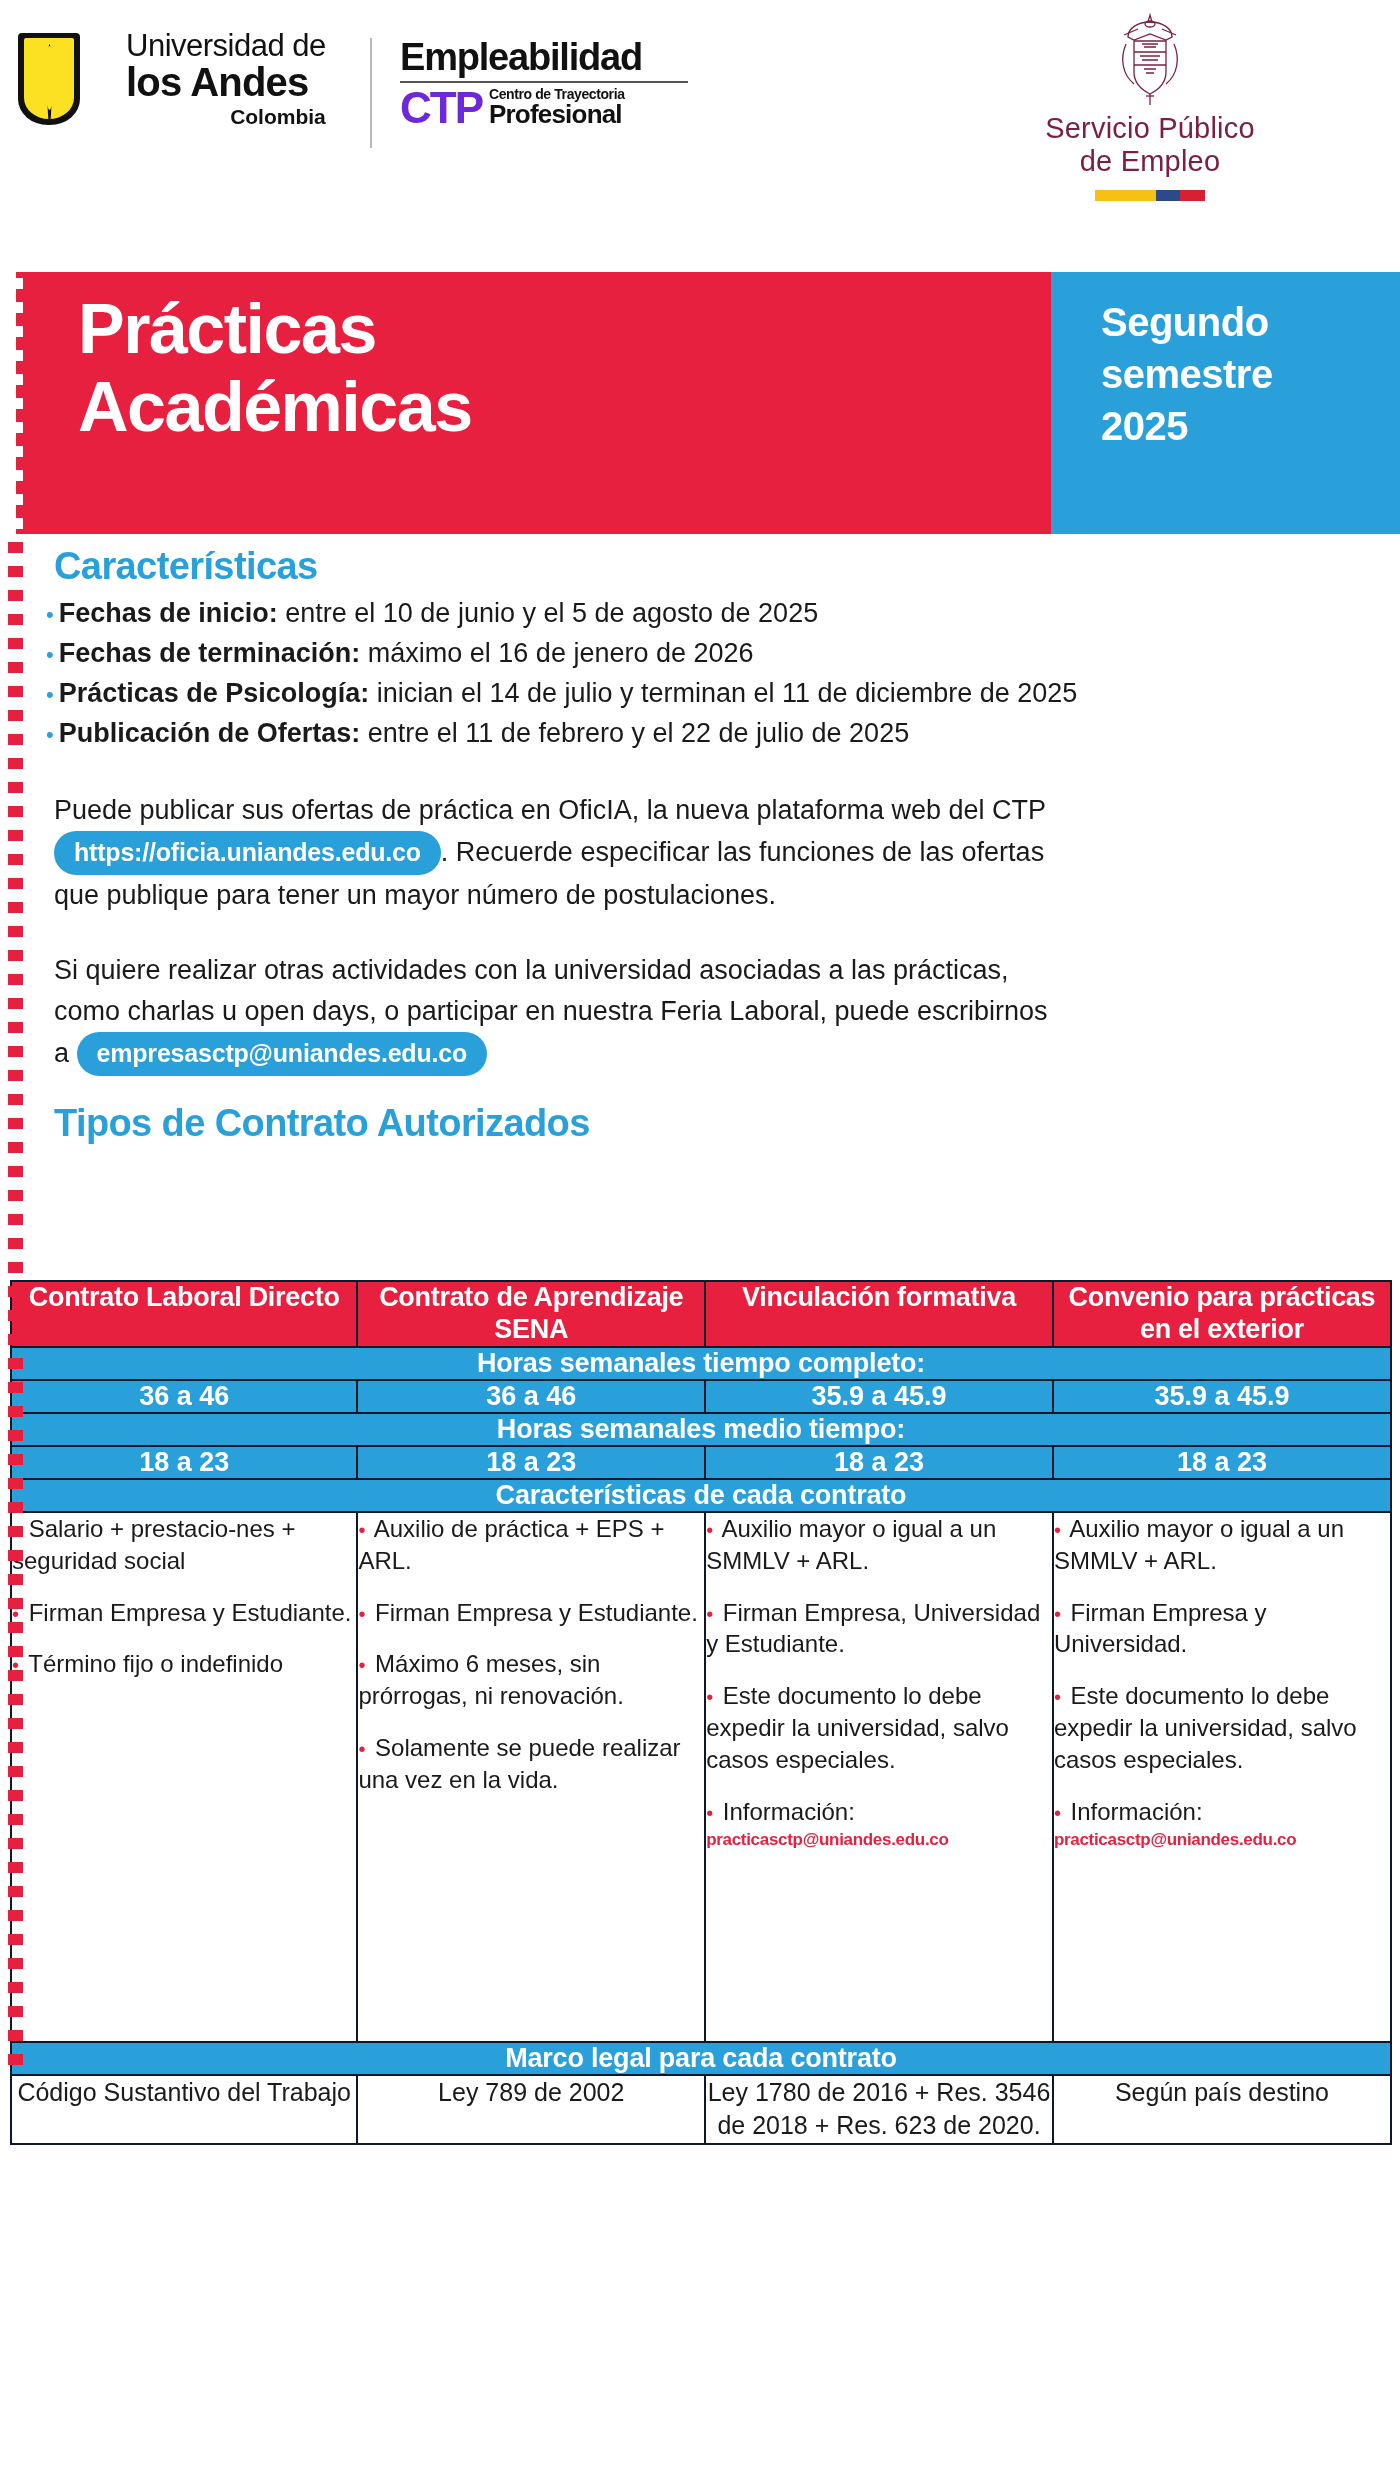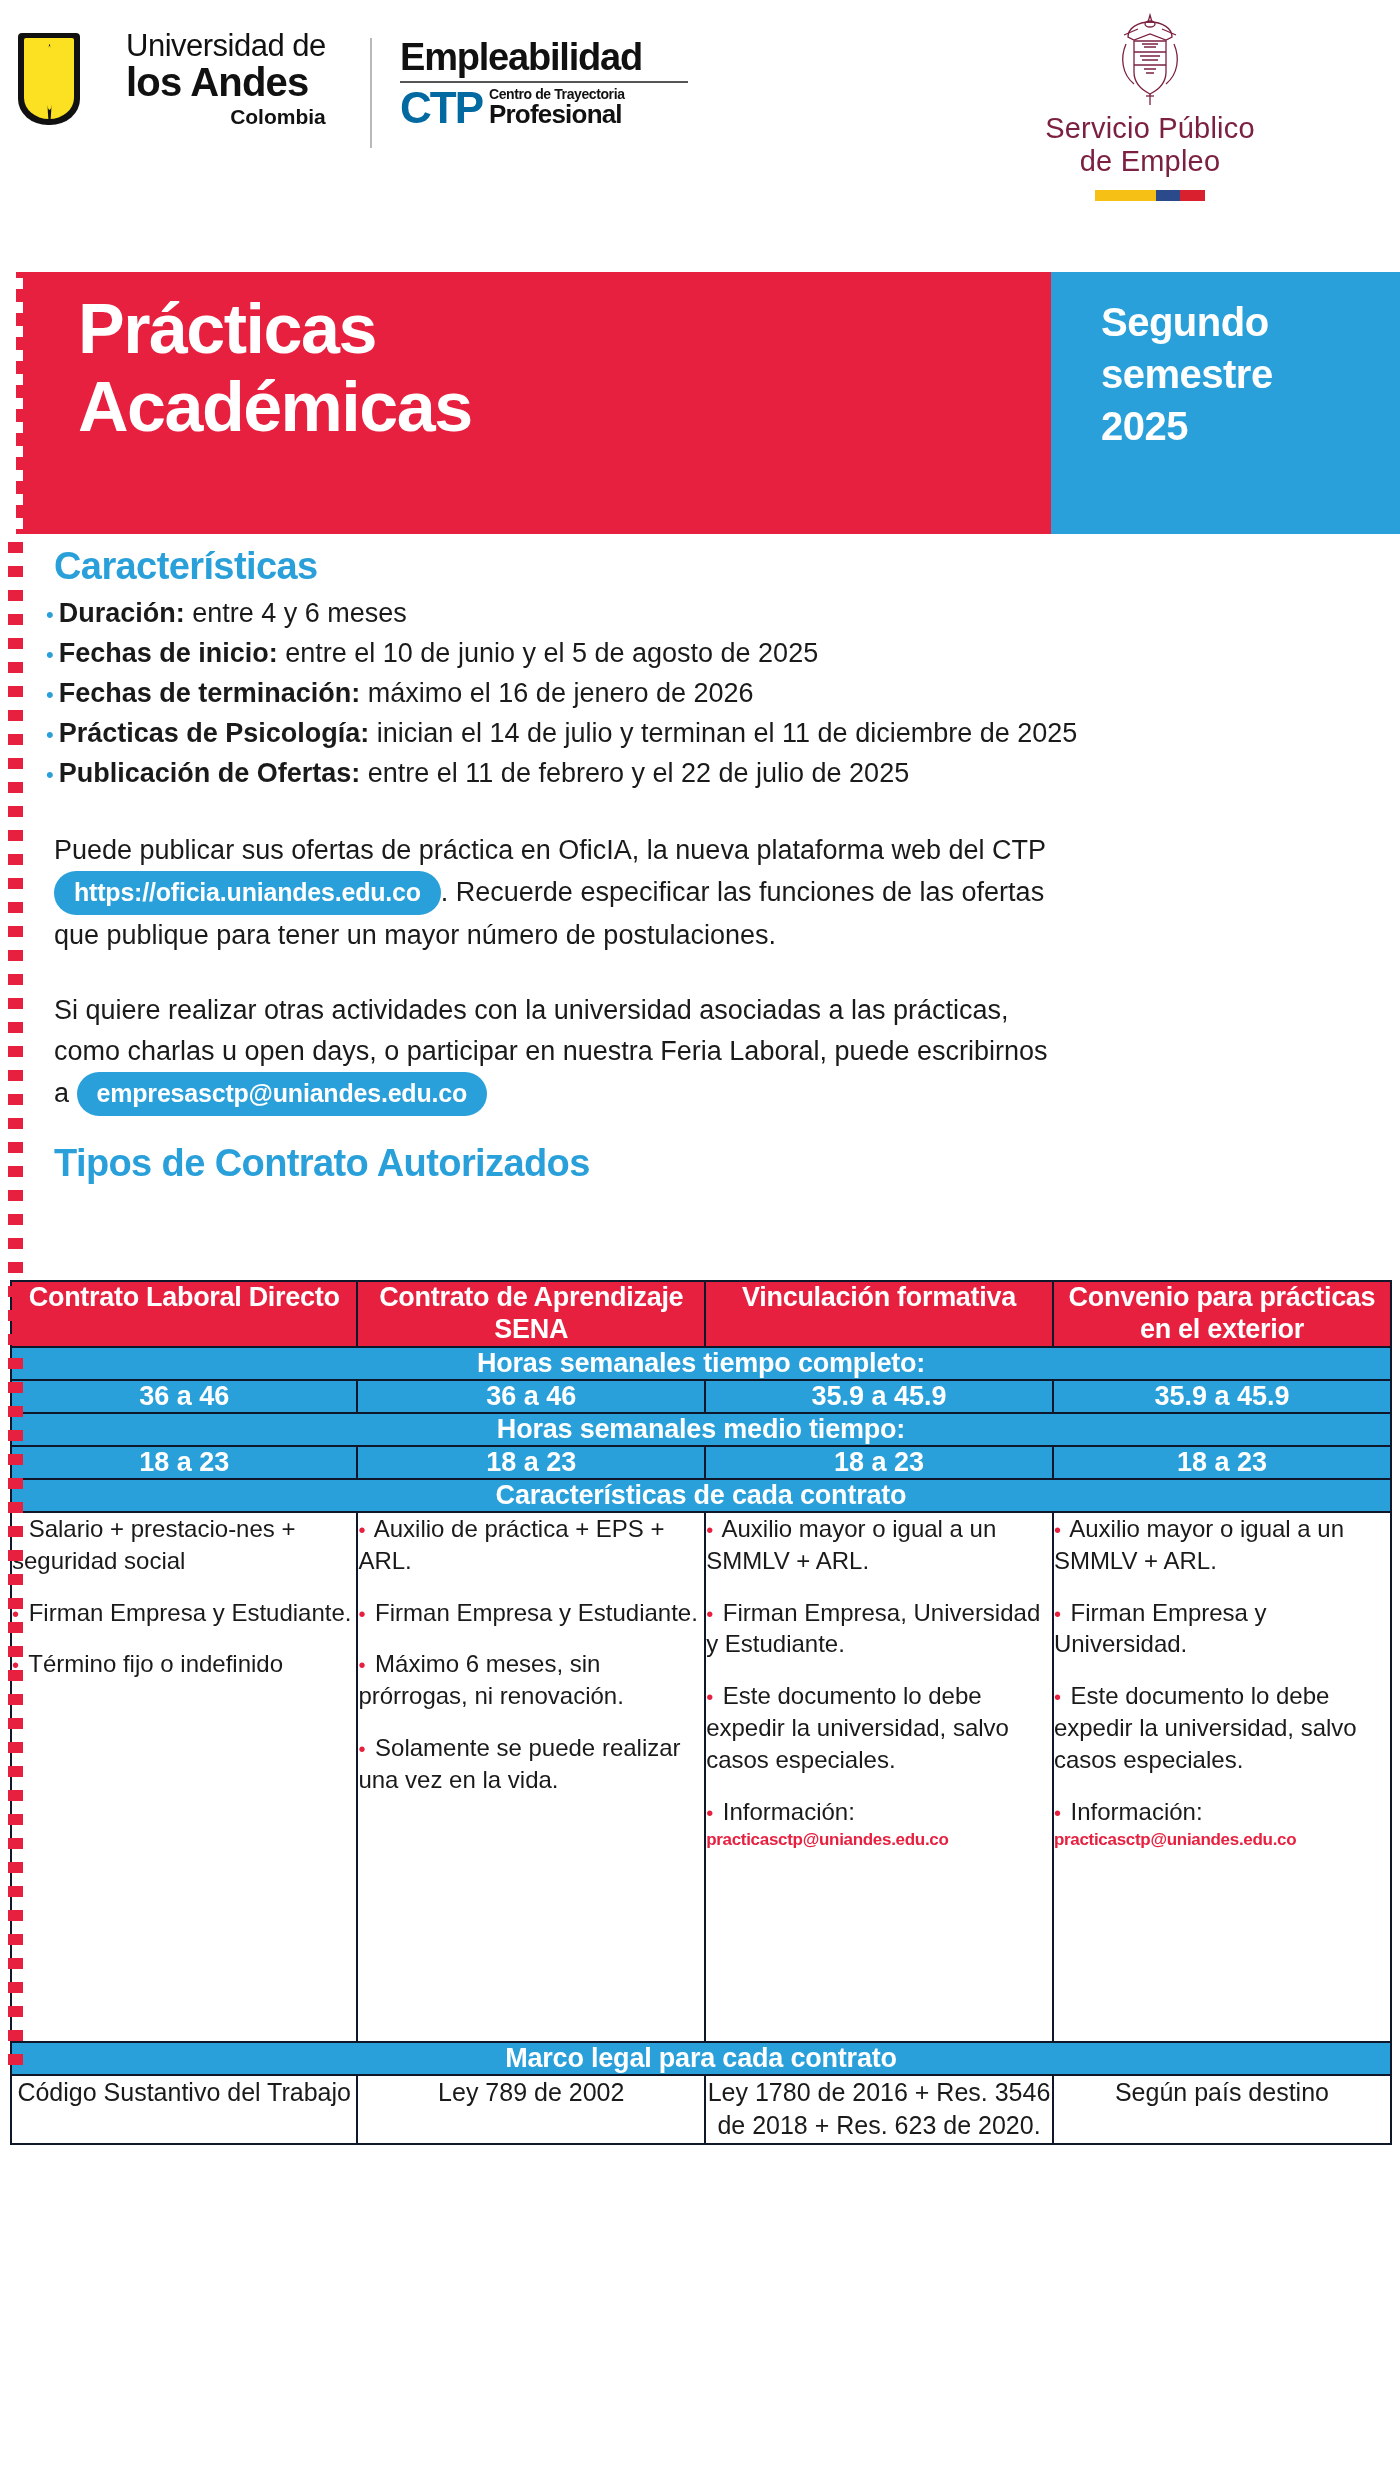--- a/index.html
+++ b/index.html
@@ -52,21 +52,21 @@
     position:absolute; left:370px; top:38px;
     width:2px; height:110px; background:#b9b9b9;
   }
 
   .ctp-logo { position:absolute; left:400px; top:38px; line-height:1; }
   .ctp-empleabilidad {
     font-size:38px; font-weight:700; color:#111; letter-spacing:-1.2px;
   }
   .ctp-rule { height:2px; background:#555; margin:5px 0 4px 0; width:288px; }
   .ctp-row { display:flex; align-items:flex-end; gap:7px; }
-  .ctp-abbr { font-size:44px; font-weight:800; color:#0369a1; letter-spacing:-2px; line-height:0.88;text-align:right; }
+  .ctp-abbr { font-size:44px; font-weight:800; color:#6d28d9; letter-spacing:-2px; line-height:0.88;text-align:right; }
   .ctp-sub { line-height:1.02; }
   .ctp-sub-a { font-size:14px; font-weight:700; color:#111; letter-spacing:-0.4px; }
   .ctp-sub-b { font-size:26px; font-weight:700; color:#111; letter-spacing:-0.8px; }
 
   .spe-logo {
     position:absolute; left:985px; top:10px; width:330px; text-align:center;
   }
   .spe-crest { margin:0 auto; display:block; }
   .spe-name {
     color:#7B2040; font-size:29px; font-weight:400;
@@ -325,21 +325,20 @@
     <div>semestre</div>
     <div>2025</div>
   </div>
 </div>
 
 <div class="content">
 
   <div class="sec-heading">Características</div>
 
   <div class="bullets" id="bullets">
-      <div class="blt"><span class="dot">•</span><b>Duración: </b><span>entre 4 y 6 meses</span></div>
       <div class="blt"><span class="dot">•</span><b>Fechas de inicio: </b><span>entre el 10 de junio y el 5 de agosto de 2025</span></div>
       <div class="blt"><span class="dot">•</span><b>Fechas de terminación: </b><span>máximo el 16 de jenero de 2026</span></div>
       <div class="blt"><span class="dot">•</span><b>Prácticas de Psicología: </b><span>inician el 14 de julio y terminan el 11 de diciembre de 2025</span></div>
       <div class="blt"><span class="dot">•</span><b>Publicación de Ofertas: </b><span>entre el 11 de febrero y el 22 de julio de 2025</span></div>
     </div>
 
   <div class="para">
     <p>Puede publicar sus ofertas de práctica en OficIA, la nueva plataforma web del CTP</p>
     <p>
       <span class="pill">https://oficia.uniandes.edu.co</span><span>. Recuerde especificar las funciones de las ofertas</span>

